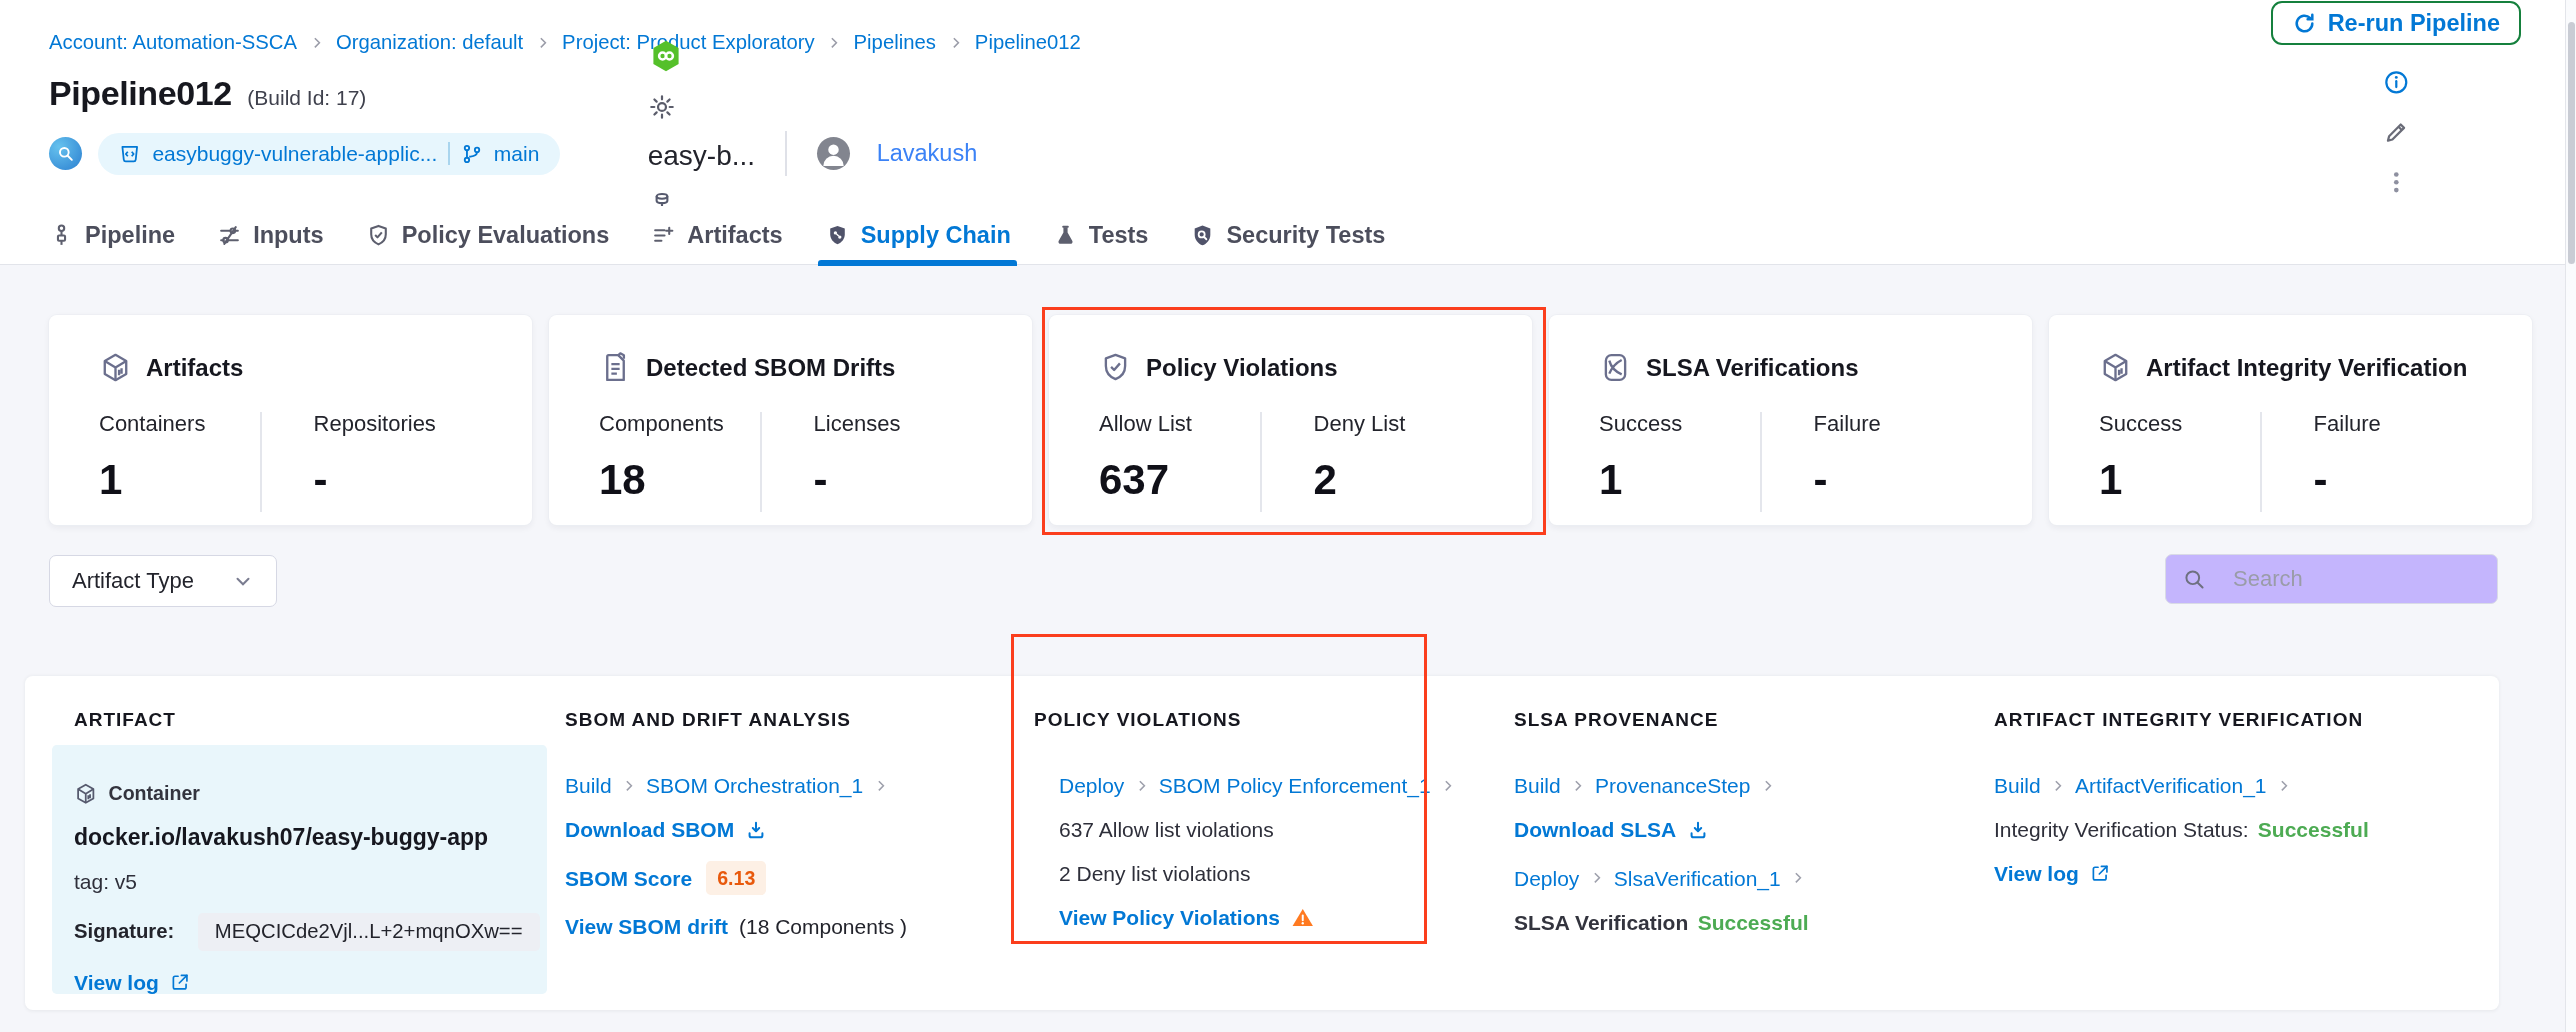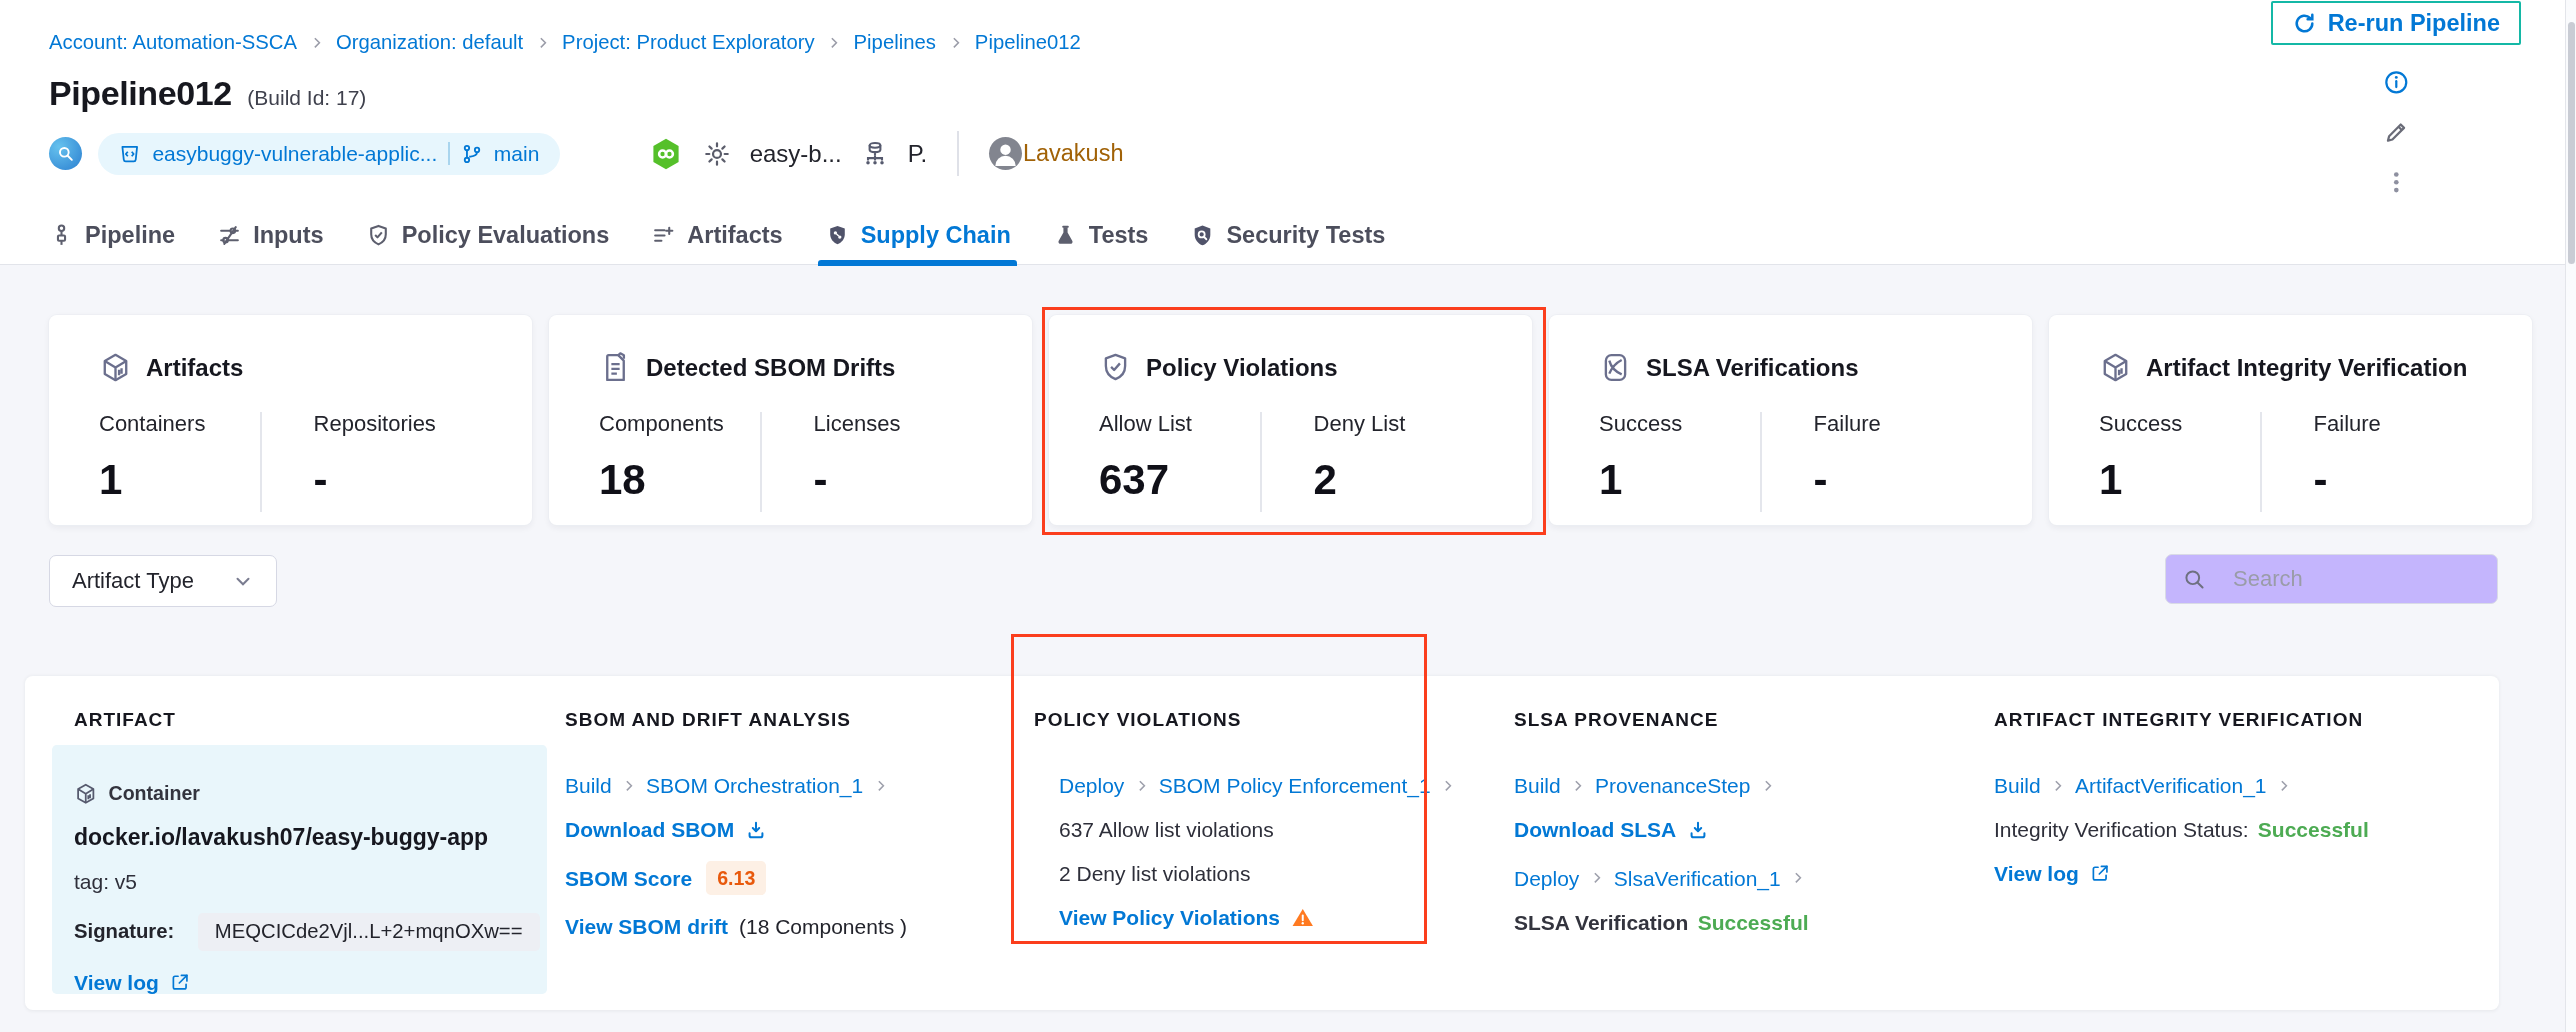--- a/index.html
+++ b/index.html
@@ -15,41 +15,41 @@
   .bc-row { position:absolute; top:20.3px; left:49px; right:55px; height:44px;
             display:flex; justify-content:space-between; align-items:center; }
   .breadcrumb { display:flex; align-items:center; gap:11.7px; font-size:20.3px; color:#0278d5; }
   .breadcrumb a { color:#0278d5; text-decoration:none; cursor:pointer; }
   .bc-sep { display:flex; align-items:center; color:#9a9ca8; }
   .actions { display:flex; align-items:center; gap:23.5px;flex-direction:column; }
   .duration { display:flex; align-items:center; gap:9.4px; font-size:23px; color:#2f3037; font-weight:500;}
   .badge-success { height:38px; padding:0 17px; background:#e4f7e2; color:#1e8a26;
     font-size:19.6px; font-weight:700; letter-spacing:0.4px; border-radius:6.3px;
     display:flex; align-items:center; gap:7.8px; }
-  .rerun-btn { height:44px; padding:0 19px; border:2px solid #14b8a6; border-radius:2px;
+  .rerun-btn { height:44px; padding:0 19px; border:2px solid #15803d; border-radius:11px;
     background:#fff; color:#0278d5; font-size:23.5px; font-weight:600;
     display:flex; align-items:center; gap:10.2px; cursor:pointer; }
   .icon-btn { background:none; border:none; cursor:pointer; display:flex; align-items:center; }
 
   .title-row { position:absolute; top:74px; left:49px; display:flex; align-items:baseline; gap:15.6px; }
   .page-title { font-size:34px; font-weight:700; color:#17181f; letter-spacing:-0.4px; }
   .build-id { font-size:21px; color:#3f414d; }
 
   .meta-row { position:absolute; top:131px; left:49px; height:45px; display:flex; align-items:center; }
   .codebase-circle { width:33px; height:33px; border-radius:50%;
     background:radial-gradient(circle at 30% 30%, #66c2ee, #2b7fd0); display:flex;
     align-items:center; justify-content:center; }
   .repo-pill { margin-left:15.6px; height:42px; background:#e7f6fd; border-radius:21px;
     display:flex; align-items:center; gap:11px; padding:0 20.3px; color:#0278d5; font-size:21px; cursor:pointer;}
   .pill-divider { width:1.6px; height:23.5px; background:#a9d5ee; }
-  .exec-group { margin-left:88px; display:flex; align-items:center; gap:19px;
-    font-size:24px; color:#23242c; }
+  .exec-group { margin-left:88px; display:flex; gap:19px;
+    font-size:28px; color:#23242c;flex-direction:column; }
   .vdiv { width:1.6px; height:45px; background:#dfe1e8; margin-left:30px; }
-  .user-group { margin-left:30px; display:flex; align-items:center; gap:1px;
-    font-size:23.5px; color:#a16207; }
+  .user-group { margin-left:30px; display:flex; align-items:center; gap:27px;
+    font-size:23.5px; color:#3b82f6; }
   .avatar-circle { width:33px; height:33px; border-radius:50%; background:#82858f;
     display:flex; align-items:center; justify-content:center; overflow:hidden;}
 
   .tabs { position:absolute; left:0; right:0; bottom:0; height:59px;
     border-bottom:1.6px solid #e2e4ea; display:flex; align-items:center;
     padding-left:49px; gap:42px; background:#fff;}
   .tab { display:flex; align-items:center; gap:11px; font-size:23.5px; font-weight:600;
     color:#4c4e5c; height:100%; position:relative; cursor:pointer; }
   .tab .ticon { color:#5d5f6e; display:flex; }
   .tab.active { color:#0278d5; }

